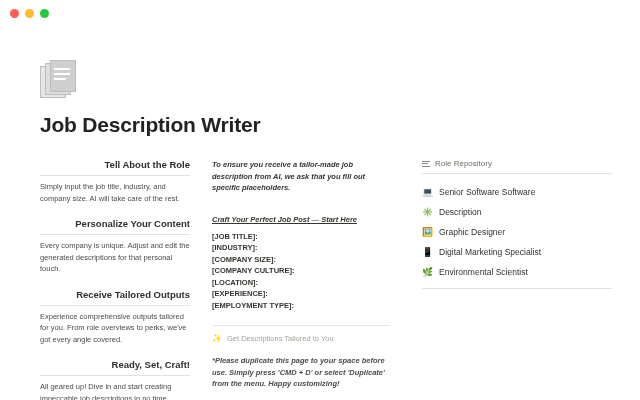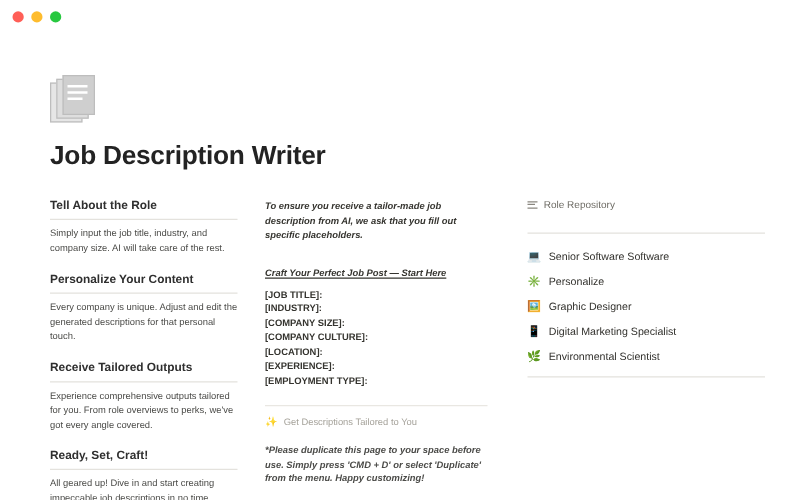--- a/index.html
+++ b/index.html
@@ -90,20 +90,21 @@
 
   .section { margin-bottom: 14px; }
   .section h3 {
     font-size: 9.5px;
     line-height: 12px;
     font-weight: bold;
     margin: 0 0 5px 0;
     padding-bottom: 4px;
     border-bottom: 1px solid #e4e2dd;
     color: #2f2f2f;
+    text-align: right;
   }
   .section p {
     font-size: 7.5px;
     line-height: 11.5px;
     margin: 0;
     color: #4b4b48;
   }
 
   .intro {
     font-size: 7.5px;
@@ -165,21 +166,21 @@
     color: #4b4b48;
     margin: 0;
   }
 
   .repo-header {
     display: flex;
     align-items: center;
     gap: 5px;
     font-size: 8px;
     color: #6f6d66;
-    padding-bottom: 18px;
+    padding-bottom: 5px;
     border-bottom: 1px solid #e4e2dd;
     margin-bottom: 8px;
   }
   .repo-header .lines-icon {
     display: inline-block;
     width: 8px;
     height: 8px;
     position: relative;
   }
   .repo-header .lines-icon i {
@@ -301,21 +302,21 @@
           <span>Role Repository</span>
         </div>
 
         <ul class="repo-list">
           <li>
             <span class="emoji">💻</span>
             <span>Senior Software Software</span>
           </li>
           <li>
             <span class="emoji">✳️</span>
-            <span>Personalize</span>
+            <span>Description</span>
           </li>
           <li>
             <span class="emoji">🖼️</span>
             <span>Graphic Designer</span>
           </li>
           <li>
             <span class="emoji">📱</span>
             <span>Digital Marketing Specialist</span>
           </li>
           <li>

